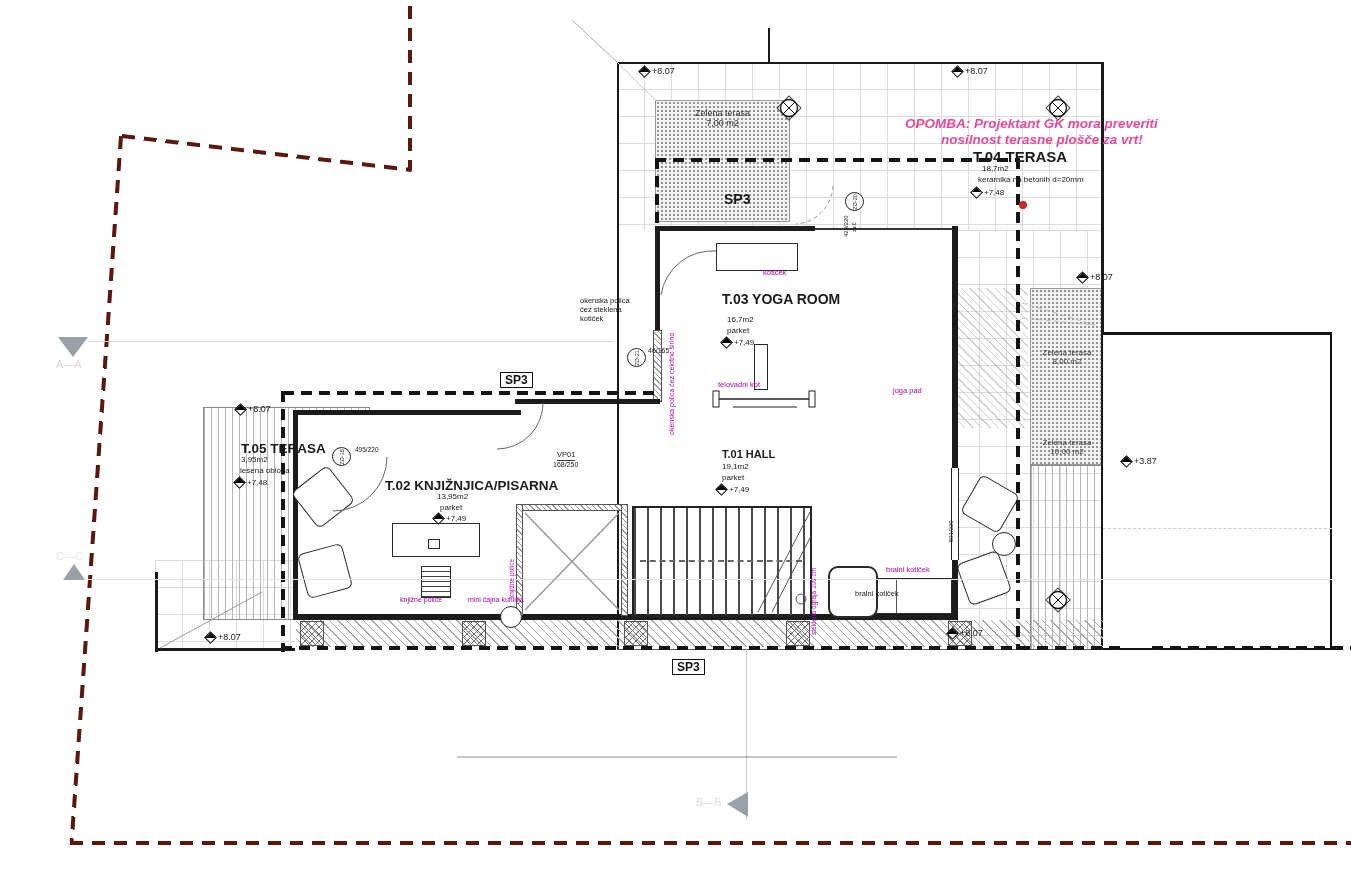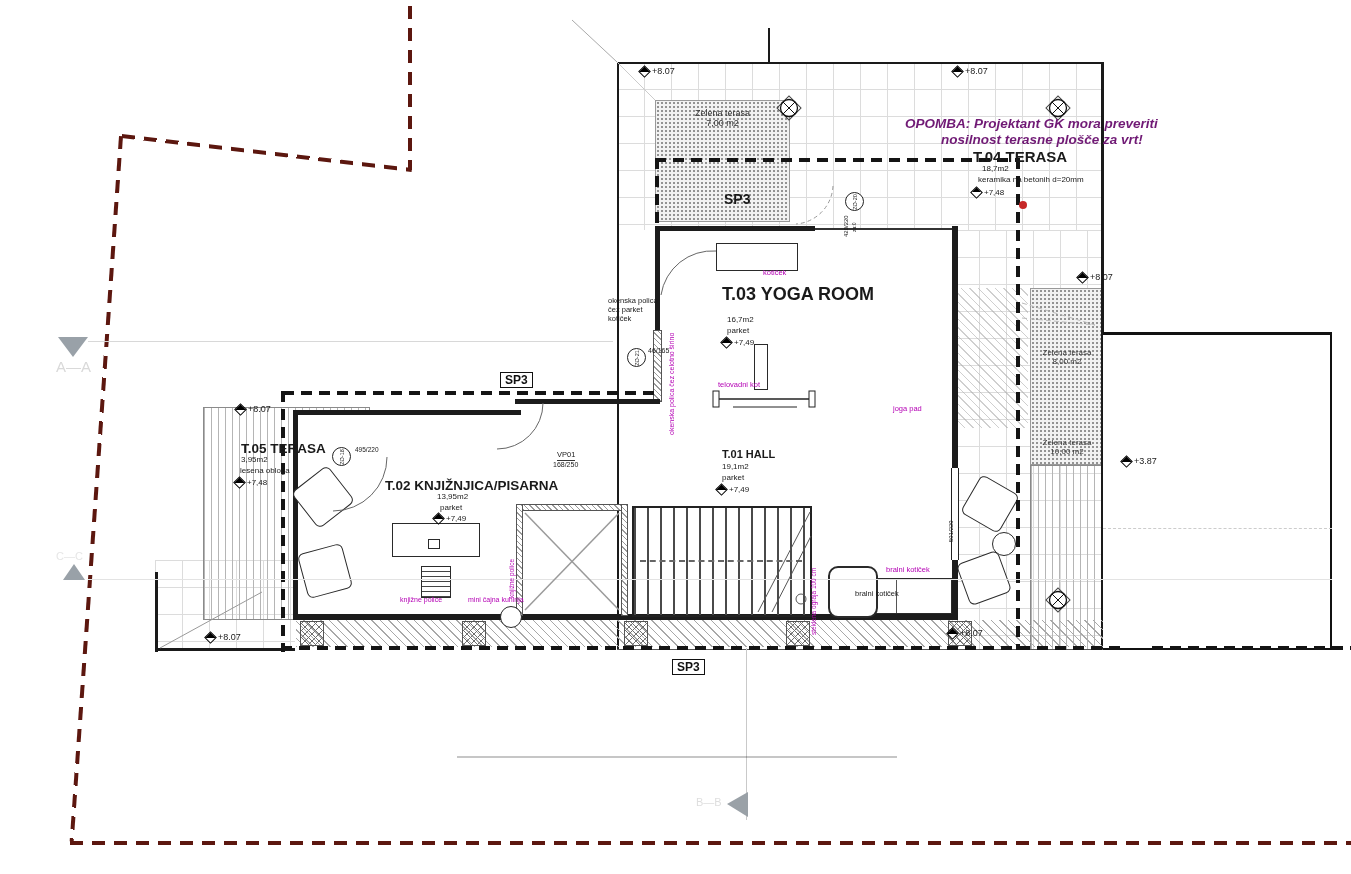--- a/index.html
+++ b/index.html
@@ -1,21 +1,21 @@
 <!DOCTYPE html>
 <html><head>
 <meta charset="utf-8">
 <style>
   html,body{margin:0;padding:0;background:#fff}
   #canvas{position:relative;width:1351px;height:874px;background:#fff;overflow:hidden;font-family:"Liberation Sans",sans-serif}
   .t{position:absolute;white-space:nowrap;color:#1a1a1a;font-family:"Liberation Sans",sans-serif}
   .b{font-weight:bold}
   .c{text-align:center}
   .pu{color:#b400b4}
-  .red{color:#701a75;font-style:italic;font-weight:bold}
+  .red{color:#ec4899;font-style:italic;font-weight:bold}
   .gray{color:#d9d9d9}
   .vt{writing-mode:vertical-rl;transform:rotate(180deg)}
   .wall{position:absolute;background:#1c1c1c}
   .w2{position:absolute;background:repeating-linear-gradient(45deg,#9a9a9a 0 1px,#fff 1px 4px);border:1px solid #555;box-sizing:border-box}
   .grid{position:absolute;background-image:linear-gradient(#dcdcdc 1px,transparent 1px),linear-gradient(90deg,#dcdcdc 1px,transparent 1px);background-size:27px 27px}
   .stip{position:absolute;background-color:#f2f2f2;background-image:radial-gradient(#8f8f8f .7px,transparent .9px);background-size:4px 4px;border:1px solid #999;box-sizing:border-box}
   .wood{position:absolute;background:repeating-linear-gradient(90deg,#b5b5b5 0 1px,transparent 1px 7px);border:1px solid #8a8a8a;box-sizing:border-box}
   .hat{position:absolute;background:repeating-linear-gradient(45deg,#a8a8a8 0 1px,transparent 1px 6px)}
   .xhat{position:absolute;background:repeating-linear-gradient(45deg,#6f6f6f 0 1px,transparent 1px 5px),repeating-linear-gradient(-45deg,#6f6f6f 0 1px,transparent 1px 5px);border:1px solid #555;box-sizing:border-box}
   .bd-h{position:absolute;height:4px;background:repeating-linear-gradient(90deg,#5c170f 0 13px,transparent 13px 22px)}
@@ -175,21 +175,21 @@
 
   <div class="t red" style="left:905px;top:116px;font-size:13.5px">OPOMBA: Projektant GK mora preveriti</div>
   <div class="t red" style="left:941px;top:132px;font-size:13.5px">nosilnost terasne plošče za vrt!</div>
   <div style="position:absolute;left:1019px;top:201px;width:8px;height:8px;border-radius:50%;background:#c62828"></div>
 
   <div class="t b" style="left:973px;top:148px;font-size:15px">T.04 TERASA</div>
   <div class="t sub" style="left:982px;top:164px">18,7m2</div>
   <div class="t sub" style="left:978px;top:175px">keramika na betonih d=20mm</div>
   <div class="t sub" style="left:972px;top:188px"><span class="bm"></span><span>+7,48</span></div>
 
-  <div class="t b" style="left:722px;top:284px;font-size:18px">T.03 YOGA ROOM</div>
+  <div class="t b" style="left:722px;top:291px;font-size:14px">T.03 YOGA ROOM</div>
   <div class="t sub" style="left:727px;top:315px">16,7m2</div>
   <div class="t sub" style="left:727px;top:326px">parket</div>
   <div class="t sub" style="left:722px;top:338px"><span class="bm"></span><span>+7,49</span></div>
 
   <div class="t b" style="left:722px;top:448px;font-size:11px">T.01 HALL</div>
   <div class="t sub" style="left:722px;top:462px">19,1m2</div>
   <div class="t sub" style="left:722px;top:473px">parket</div>
   <div class="t sub" style="left:717px;top:485px"><span class="bm"></span><span>+7,49</span></div>
 
   <div class="t b" style="left:385px;top:478px;font-size:13.5px">T.02 KNJIŽNJICA/PISARNA</div>
@@ -215,33 +215,33 @@
   <div class="t" style="left:953px;top:66px;font-size:9px"><span class="bm"></span><span>+8.07</span></div>
   <div class="t" style="left:1078px;top:272px;font-size:9px"><span class="bm"></span><span>+8.07</span></div>
   <div class="t" style="left:236px;top:404px;font-size:9px"><span class="bm"></span><span>+8.07</span></div>
   <div class="t" style="left:206px;top:632px;font-size:9px"><span class="bm"></span><span>+8.07</span></div>
   <div class="t" style="left:948px;top:628px;font-size:9px"><span class="bm"></span><span>+8.07</span></div>
   <div class="t" style="left:1122px;top:456px;font-size:9px"><span class="bm"></span><span>+3.87</span></div>
 
   <div class="box" style="left:500px;top:372px;font-size:12px">SP3</div>
   <div class="box" style="left:672px;top:659px;font-size:12px">SP3</div>
 
-  <div class="t" style="left:608px;top:296px;font-size:7.5px;line-height:9px">
+  <div class="t" style="left:580px;top:296px;font-size:7.5px;line-height:9px">
     <div>okenska polica</div>
-    <div>čez parket</div>
+    <div>čez steklena</div>
     <div>kotiček</div>
   </div>
 
   <div class="t pu vt" style="left:668px;top:245px;height:190px;font-size:7px">okenska polica čez celotno širino</div>
   <div class="t pu vt" style="left:810px;top:545px;height:90px;font-size:6.5px">steklena ograja 100 cm</div>
   <div class="t pu vt" style="left:508px;top:556px;height:42px;font-size:6.5px">knjižne police</div>
 
   <div class="t pu" style="left:763px;top:268px;font-size:7.5px">kotiček</div>
   <div class="t pu" style="left:718px;top:380px;font-size:7.5px">telovadni kot</div>
-  <div class="t pu" style="left:893px;top:404px;font-size:7.5px">joga pad</div>
+  <div class="t pu" style="left:893px;top:386px;font-size:7.5px">joga pad</div>
   <div class="t pu" style="left:886px;top:565px;font-size:7.5px">bralni kotiček</div>
   <div class="t" style="left:855px;top:589px;font-size:7.5px">bralni kotiček</div>
   <div class="t pu" style="left:400px;top:596px;font-size:7px">knjižne police</div>
   <div class="t pu" style="left:468px;top:596px;font-size:7px">mini čajna kuhinja</div>
 
   <div class="t" style="left:557px;top:450px;font-size:7.5px;border-bottom:1px solid #333;padding-bottom:1px">VP01</div>
   <div class="t" style="left:553px;top:461px;font-size:7px">168/250</div>
   <div class="t" style="left:648px;top:347px;font-size:7px">46/165</div>
   <div class="t" style="left:355px;top:446px;font-size:6.5px">495/220</div>
   <div class="t vt" style="left:948px;top:512px;height:30px;font-size:6px">591/220</div>
@@ -251,19 +251,19 @@
   <div class="circ" style="left:845px;top:192px">
       <span>ZO-20</span>
     </div>
   <div class="circ" style="left:627px;top:348px">
       <span>ZO-21</span>
     </div>
   <div class="circ" style="left:332px;top:447px">
       <span>ZO-18</span>
     </div>
 
-  <div class="t gray" style="left:56px;top:358px;font-size:15px">A—A</div>
+  <div class="t gray" style="left:56px;top:358px;font-size:11px">A—A</div>
   <div class="t" style="left:56px;top:550px;font-size:11px;color:#e6e6e6">C—C</div>
   <div class="t" style="left:696px;top:796px;font-size:11px;color:#dedede">B—B</div>
 
   <div style="position:absolute;left:457px;top:756px;width:440px;height:2px;background:#c6c6c6;mix-blend-mode:multiply"></div>
 
 </div>
 
 </body></html>

